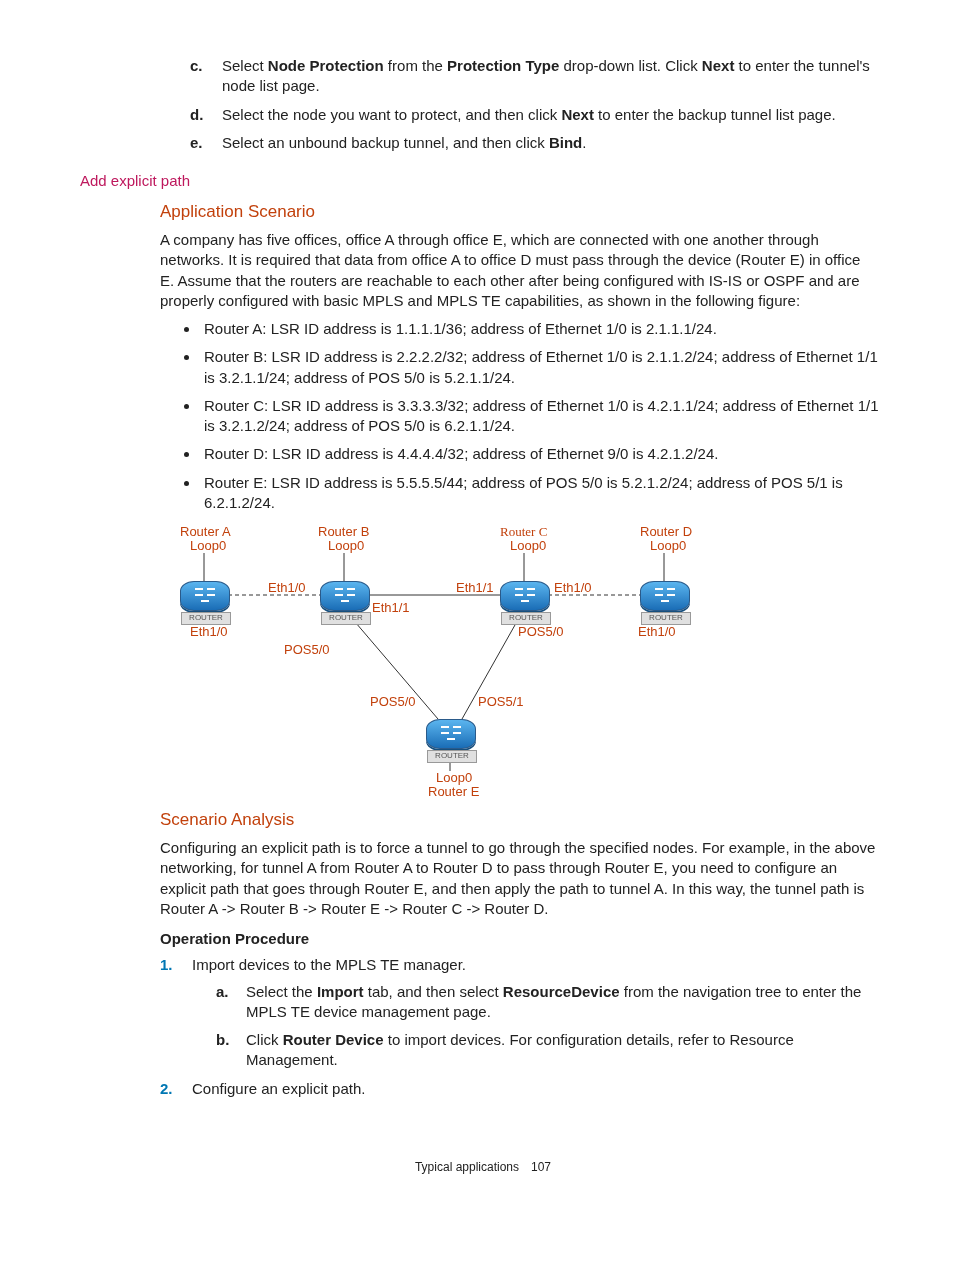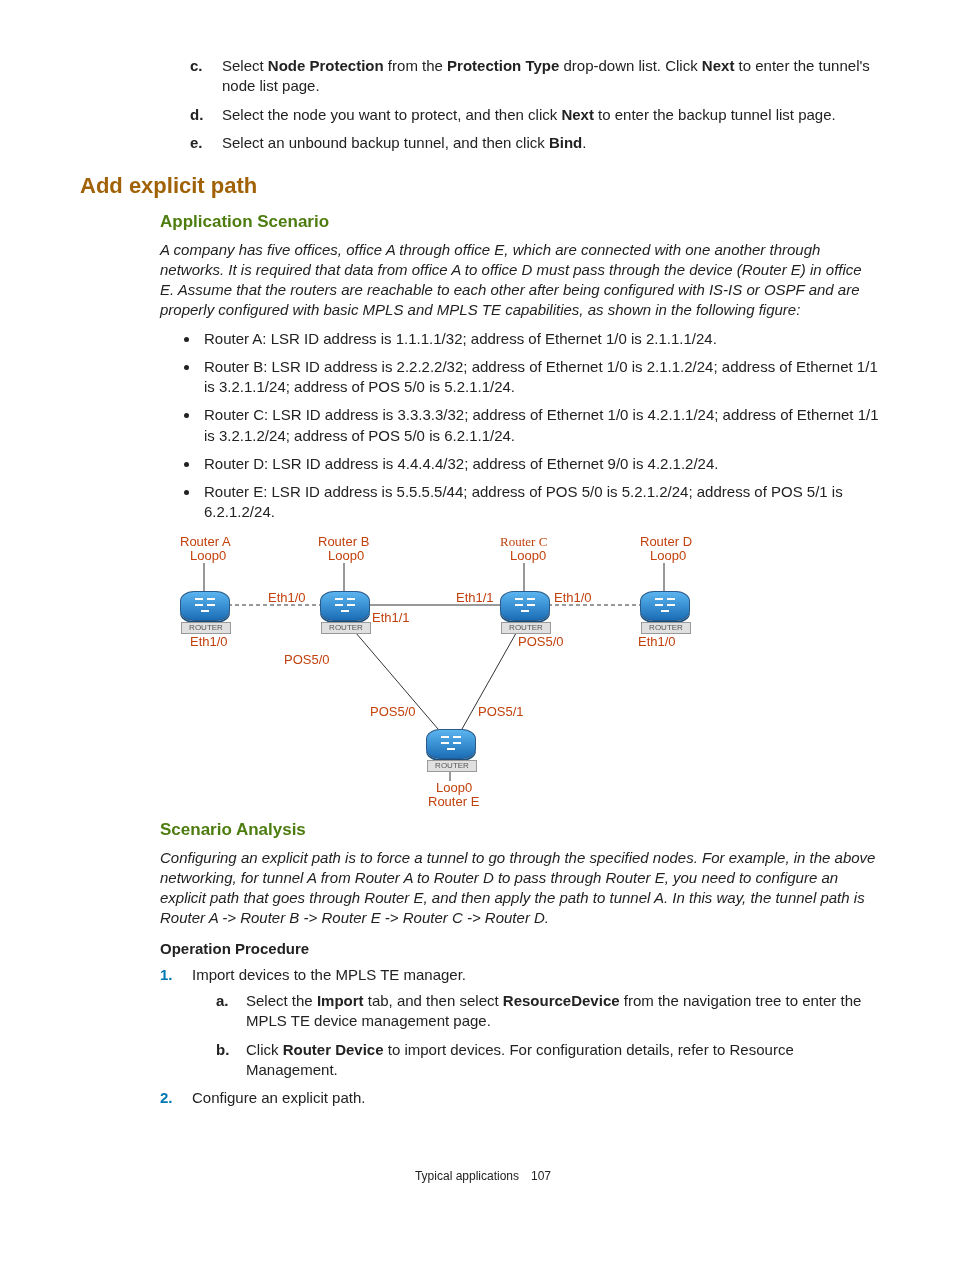--- a/index.html
+++ b/index.html
@@ -21,34 +21,33 @@
     position: relative;
     padding-left: 32px;
     margin-bottom: 8px;
   }
   .lettered-list li .marker {
     position: absolute;
     left: 0;
     font-weight: bold;
   }
   h2.section {
-    color: #a16207;
-    font-weight: 700;
-    font-size: 22px;
+    color: #be185d;
+    font-weight: 400;
+    font-size: 15px;
     margin: 18px 0 8px 0;
   }
   h3.subsection {
-    color: #4d7c0f;
-    font-weight: 700;
+    color: #c2410c;
+    font-weight: 400;
     font-size: 17px;
     margin: 10px 0 6px 80px;
   }
   .para {
     margin: 0 8px 8px 80px;
-    font-style: italic;
   }
   .bullets {
     list-style: disc;
     margin: 0 0 10px 0;
     padding-left: 120px;
   }
   .bullets li {
     margin-bottom: 8px;
     padding-left: 4px;
   }
@@ -143,21 +142,21 @@
     <li><span class="marker">d.</span>Select the node you want to protect, and then click <span class="b">Next</span> to enter the backup tunnel list page.</li>
     <li><span class="marker">e.</span>Select an unbound backup tunnel, and then click <span class="b">Bind</span>.</li>
   </ol>
 
 <h2 class="section">Add explicit path</h2>
 
 <h3 class="subsection">Application Scenario</h3>
 <p class="para">A company has five offices, office A through office E, which are connected with one another through networks. It is required that data from office A to office D must pass through the device (Router E) in office E. Assume that the routers are reachable to each other after being configured with IS-IS or OSPF and are properly configured with basic MPLS and MPLS TE capabilities, as shown in the following figure:</p>
 
 <ul class="bullets" id="router-list">
-    <li>Router A: LSR ID address is 1.1.1.1/32; address of Ethernet 1/0 is 2.1.1.1/24.</li>
+    <li>Router A: LSR ID address is 1.1.1.1/36; address of Ethernet 1/0 is 2.1.1.1/24.</li>
     <li>Router B: LSR ID address is 2.2.2.2/32; address of Ethernet 1/0 is 2.1.1.2/24; address of Ethernet 1/1 is 3.2.1.1/24; address of POS 5/0 is 5.2.1.1/24.</li>
     <li>Router C: LSR ID address is 3.3.3.3/32; address of Ethernet 1/0 is 4.2.1.1/24; address of Ethernet 1/1 is 3.2.1.2/24; address of POS 5/0 is 6.2.1.1/24.</li>
     <li>Router D: LSR ID address is 4.4.4.4/32; address of Ethernet 9/0 is 4.2.1.2/24.</li>
     <li>Router E: LSR ID address is 5.5.5.5/44; address of POS 5/0 is 5.2.1.2/24; address of POS 5/1 is 6.2.1.2/24.</li>
   </ul>
 
 <div class="diagram">
   <svg class="net" width="540" height="276">
 
     <line x1="44" y1="30" x2="44" y2="60" stroke="#333" stroke-width="1"></line>

